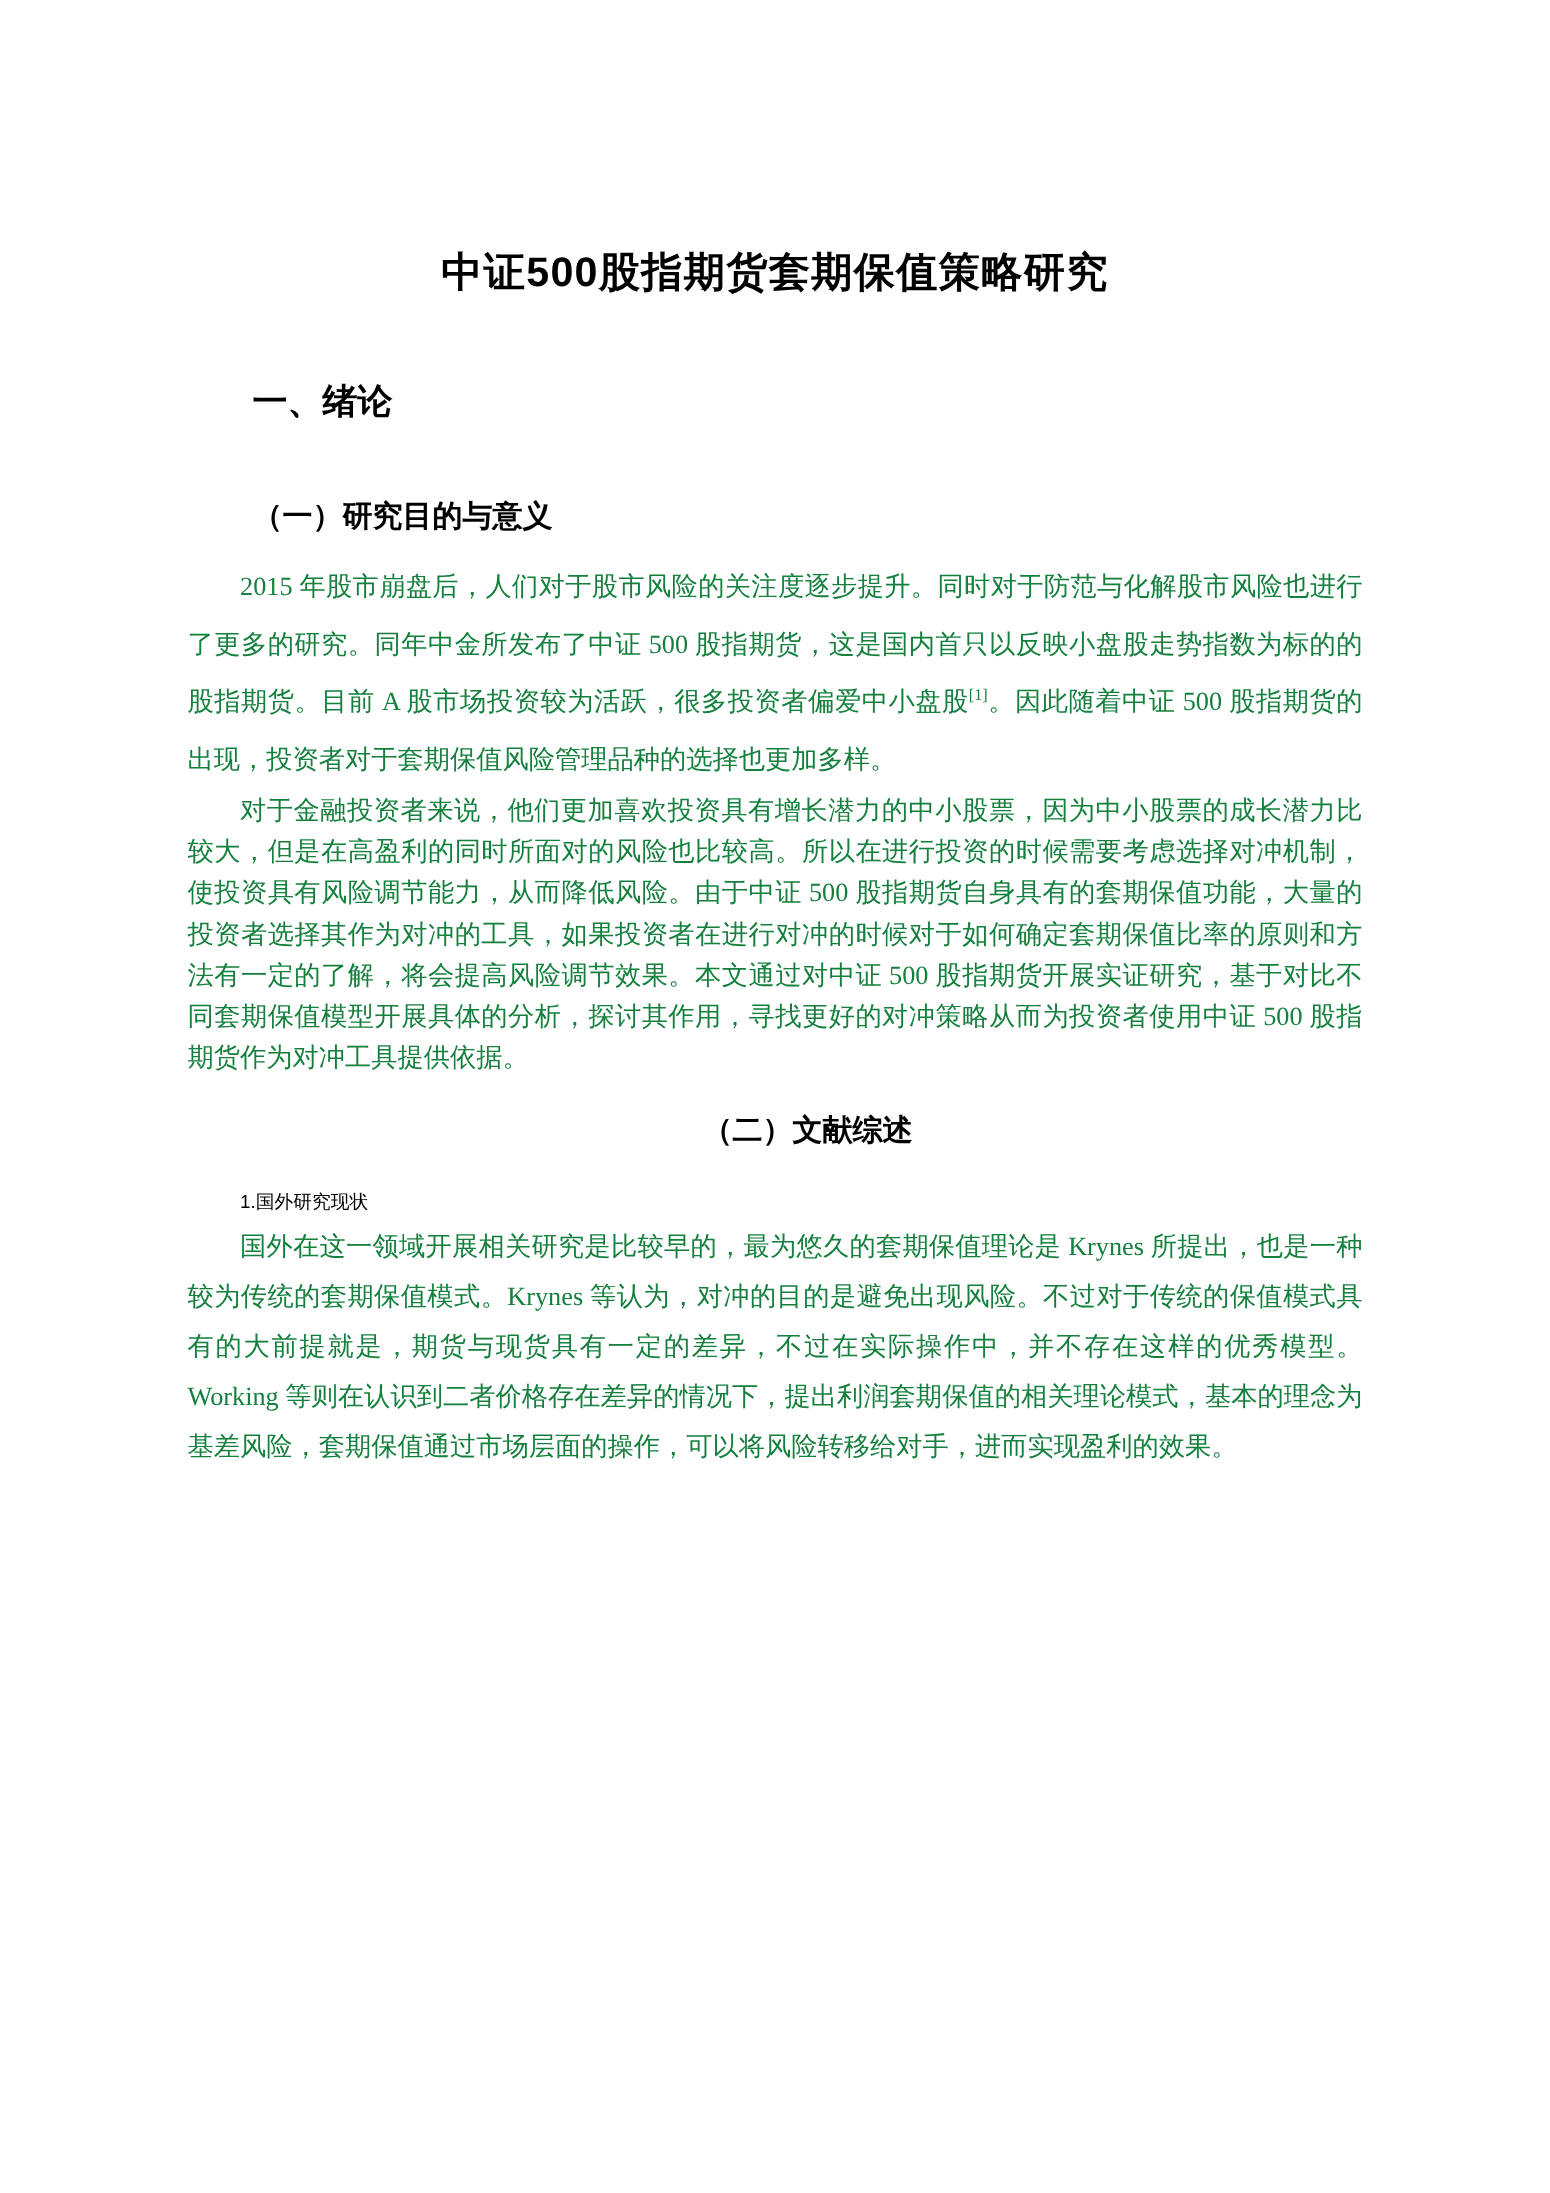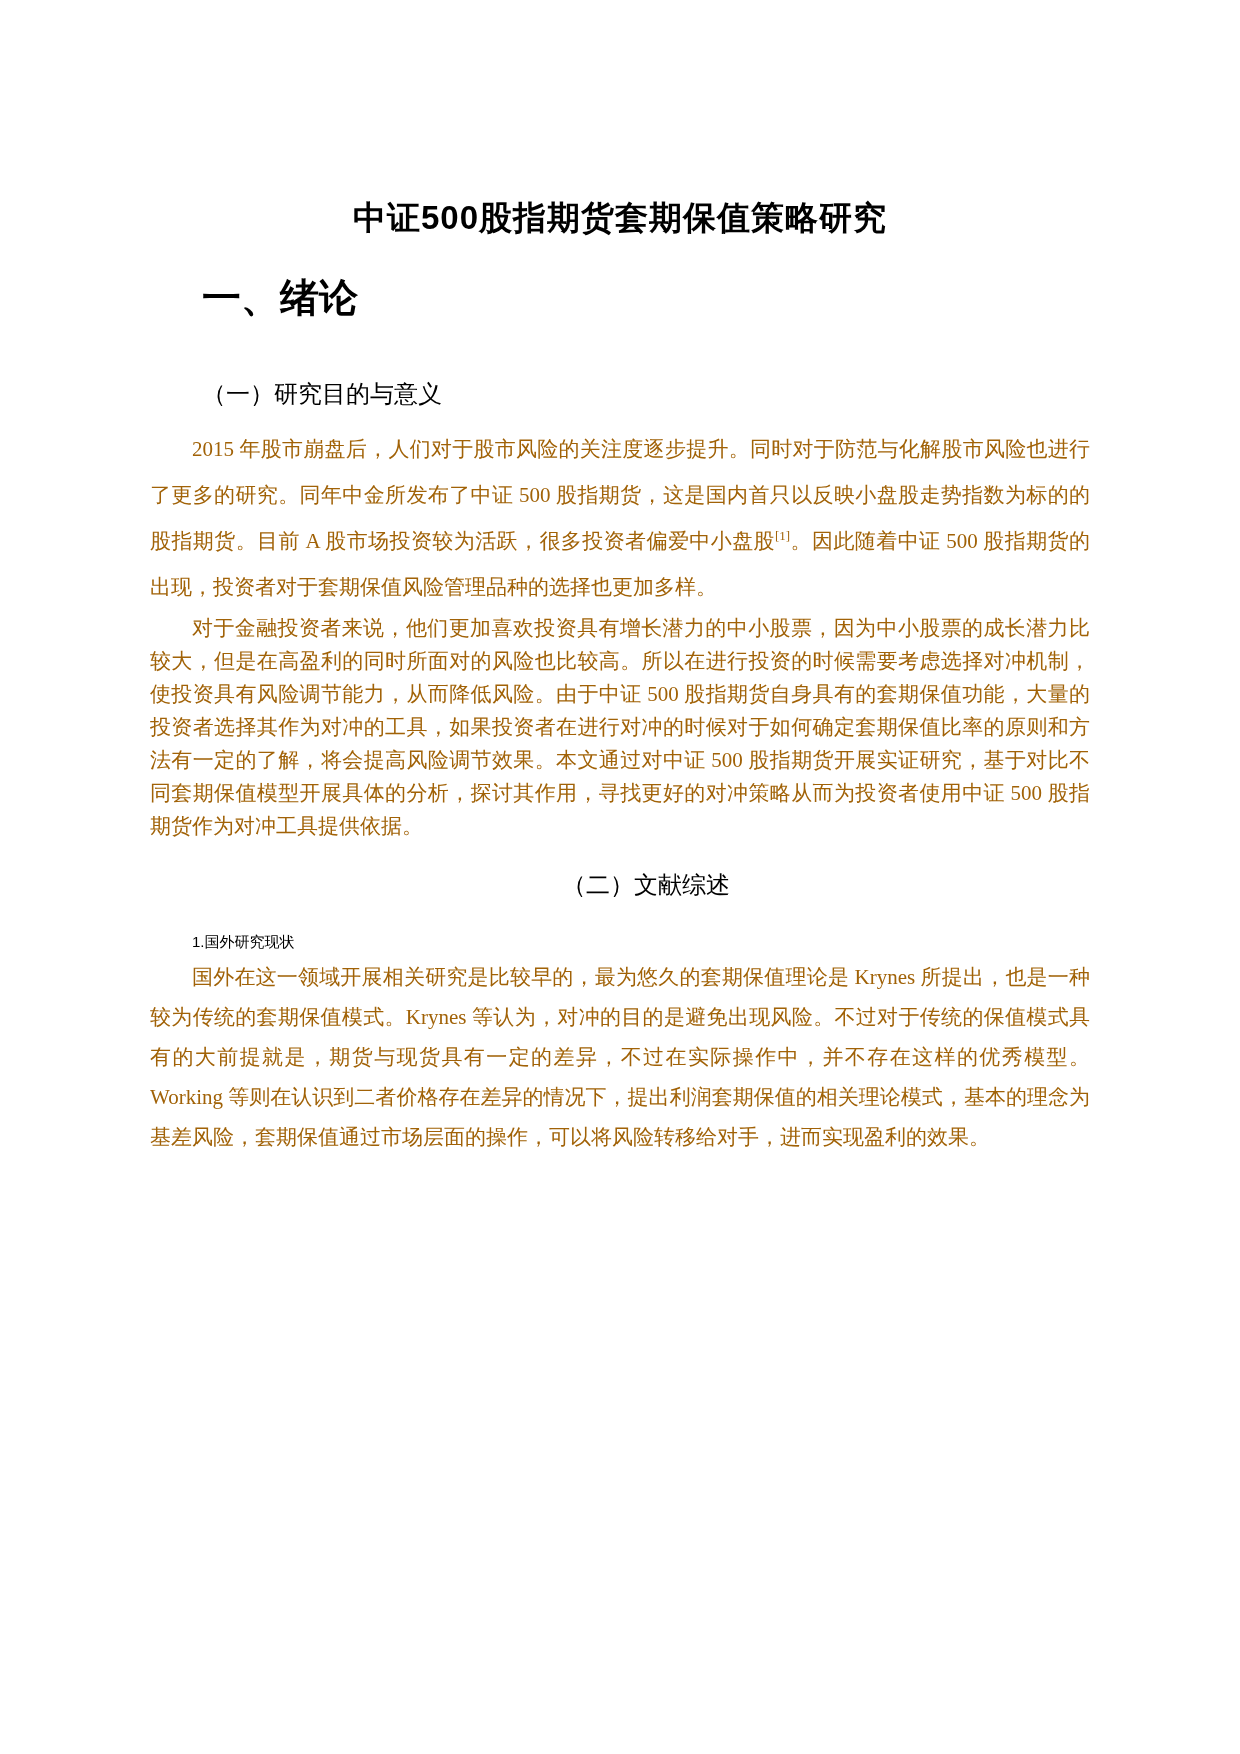--- a/index.html
+++ b/index.html
@@ -19,52 +19,52 @@
   }
   .doc-title {
     text-align: center;
     font-family: "Liberation Sans", sans-serif;
     font-weight: 700;
     font-size: 33px;
     letter-spacing: 1px;
     line-height: 44px;
   }
   .h1 {
-    margin-top: 42px;
+    margin-top: 62px;
     padding-left: 52px;
-    font-family: Liberation Mono, monospace;
+    font-family: Liberation Sans, sans-serif;
     font-weight: 700;
-    font-size: 39px;
+    font-size: 28px;
     line-height: 38px;
   }
   .h2 {
     margin-top: 58px;
     padding-left: 52px;
     font-family: "Liberation Sans", sans-serif;
-    font-weight: 400;
+    font-weight: 700;
     font-size: 24px;
     line-height: 32px;
   }
   .h2-second {
     margin-top: 26px;
     text-align: center;
   }
   .h3 {
     margin-top: 26px;
     padding-left: 42px;
     font-family: "Liberation Sans", sans-serif;
     font-weight: 400;
     font-size: 15px;
     line-height: 30px;
   }
   .para {
     font-size: 21px;
     text-align: justify;
     text-indent: 2em;
-    color: #a16207;
+    color: #15803d;
   }
   .para-loose { line-height: 46px; margin-top: 16px; }
   .para-tight { line-height: 33px; margin-top: 2px; }
   .para-tight-2 { line-height: 40px; margin-top: 0; }
   .para-loose-2 { line-height: 44px; margin-top: 8px; }
   sup.fnref {
     font-size: 13px;
     vertical-align: super;
     line-height: 0;
   }

